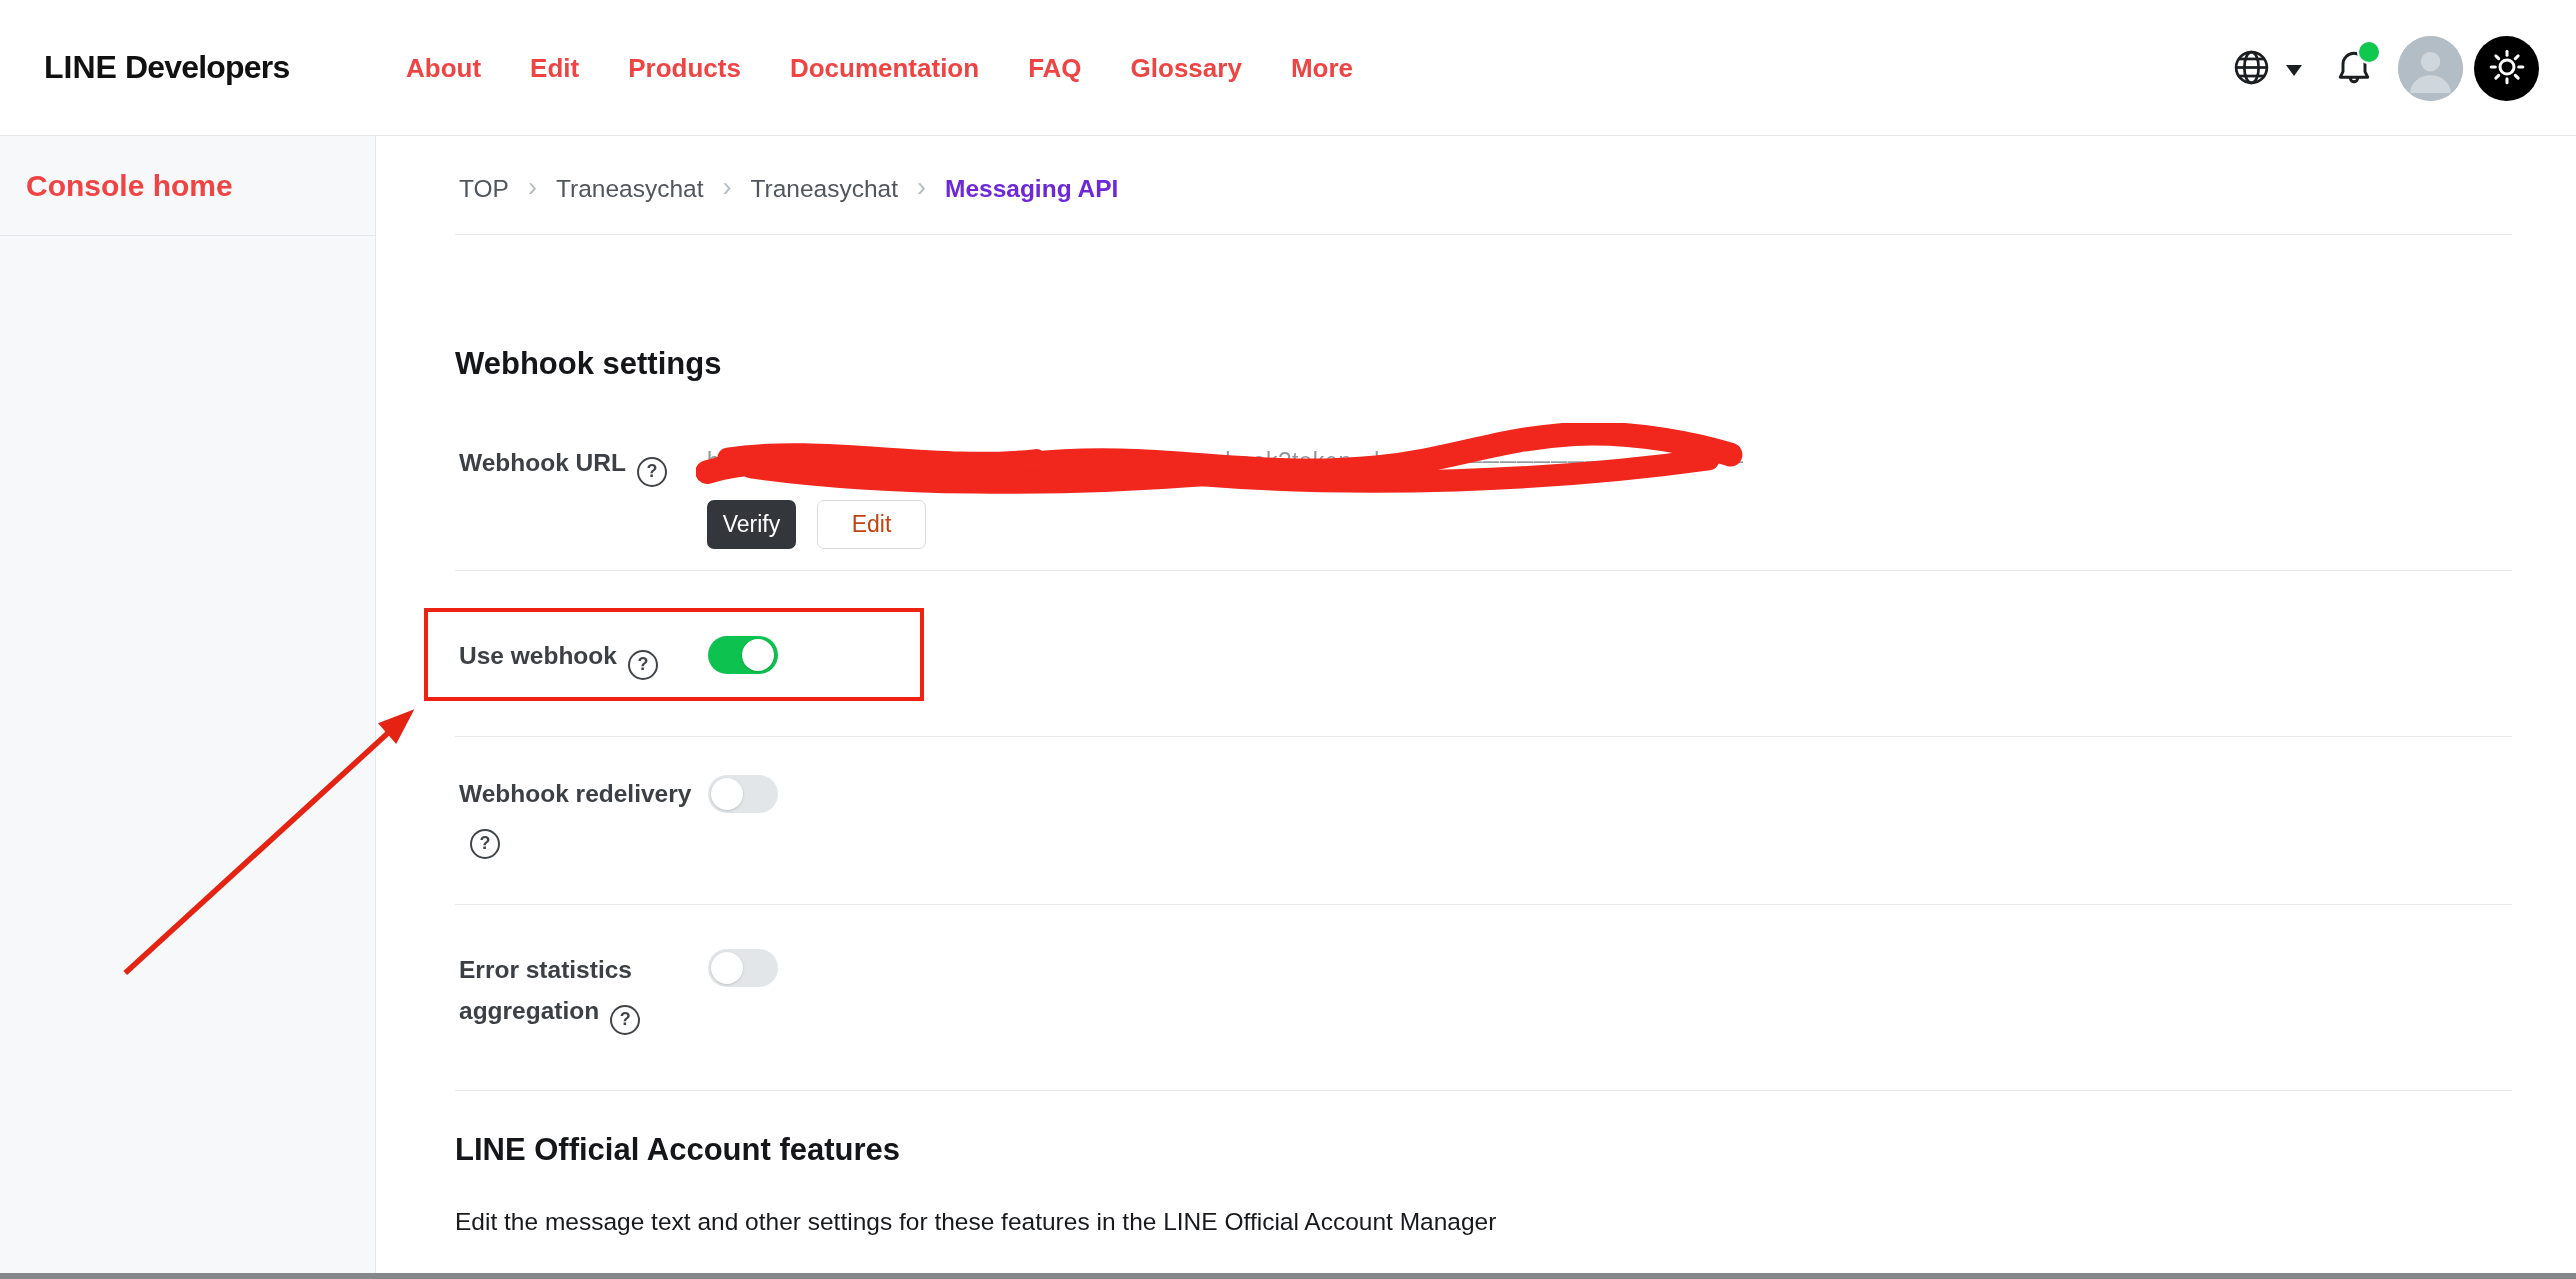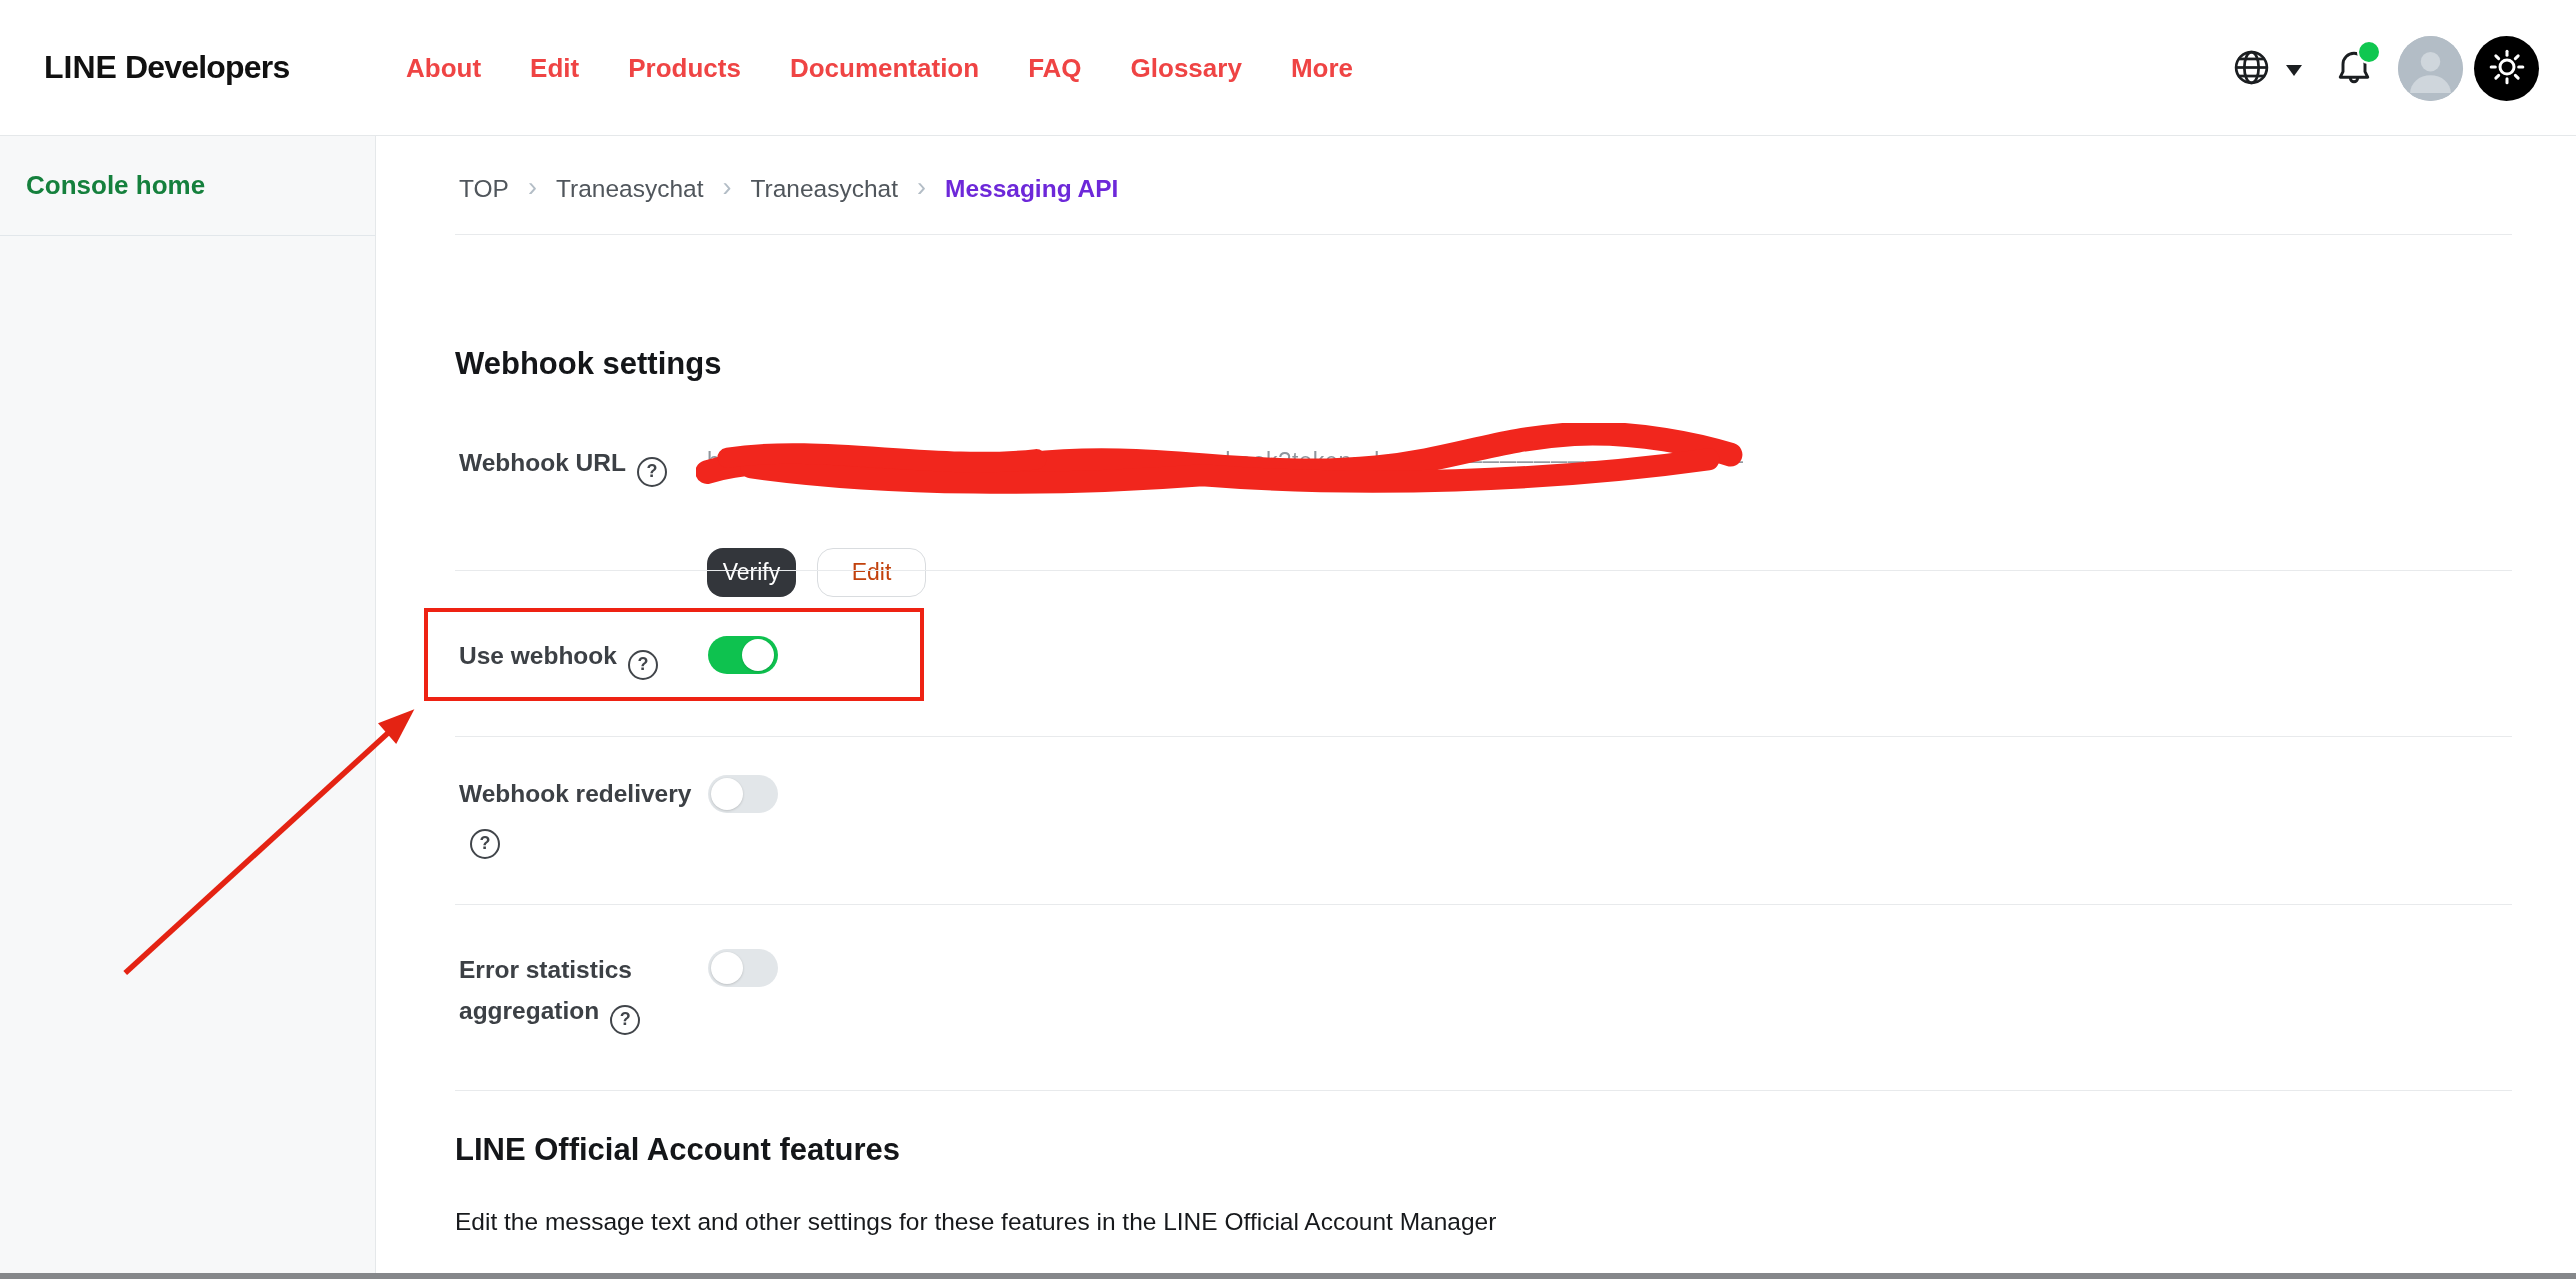--- a/index.html
+++ b/index.html
@@ -27,41 +27,41 @@
               border-radius:50%; background:#10c750; border:2.4px solid #fff; }
   .avatar { position:absolute; left:202px; top:36px; width:65px; height:65px; border-radius:50%;
             background:#b3bdc6; overflow:hidden; cursor:pointer; }
   .theme-btn { position:absolute; left:278px; top:36px; width:65px; height:65px; border-radius:50%;
                background:#000; display:flex; align-items:center; justify-content:center; cursor:pointer; }
 
   
   .sidebar { position:absolute; left:0; top:136px; width:376px; height:1139px;
              background:#f7f8f9; border-right:1.6px solid #e5e8ea; }
   .side-item { height:100px; border-bottom:1.6px solid #e2e7eb; display:flex; align-items:center;
-               padding-left:26px; font-size:26px; font-weight:bold; color:#15803d; cursor:pointer; }
+               padding-left:26px; font-size:30px; font-weight:bold; color:#ef4444; cursor:pointer; }
 
   
   .main { position:absolute; left:378px; top:136px; width:2198px; height:1137px; background:#fff; }
   .crumbs { position:absolute; left:459px; top:175px; display:flex; align-items:center; gap:19px;
             font-size:24.5px; color:#50565c; }
   .crumbs .sep { color:#b3bdc6; font-size:27px; margin-top:-3.2px; }
   .crumbs .link { cursor:pointer; }
   .crumbs .current { font-weight:bold; color:#6d28d9; }
   .hr { position:absolute; left:455px; width:2057px; height:0; border-top:1.6px solid #e8eaec; }
   .h2 { position:absolute; left:455px; font-size:31px; font-weight:bold; color:#141619; }
   .rowlabel { position:absolute; left:459px; width:245px; font-size:24.5px; font-weight:bold;
               color:#3c4045; line-height:41px; }
   .qicon { display:inline-flex; width:30px; height:30px; border:2.4px solid #41454a; border-radius:50%;
            align-items:center; justify-content:center; font-size:18px; font-weight:bold; color:#41454a;
            margin-left:11px; vertical-align:-6.3px; cursor:pointer; flex:none; }
   .url-value { position:absolute; left:707px; top:448px; width:1036px; font-size:23px; color:#8f969d;
                white-space:nowrap; overflow:hidden; letter-spacing:0.8px; z-index:1; }
-  .btn { position:absolute; top:500px; height:49px; border-radius:16px; font-size:23px;
+  .btn { position:absolute; top:500px; height:49px; border-radius:7px; font-size:23px;
          display:flex; align-items:center; justify-content:center; cursor:pointer;
-         font-family:"Liberation Sans","DejaVu Sans",sans-serif;margin-top:48px; }
+         font-family:"Liberation Sans","DejaVu Sans",sans-serif; }
   .btn-verify { left:707px; width:89px; background:#33363b; color:#fff; border:none; }
   .btn-edit { left:817px; width:109px; background:#fff; color:#c2410c; border:1.6px solid #d9dcdf; }
 
   .toggle { position:absolute; left:708px; width:70px; height:38px; border-radius:19px; cursor:pointer; }
   .toggle .knob { position:absolute; width:32px; height:32px; border-radius:50%; background:#fff; top:3.2px;
                   box-shadow:0 0.8px 2.4px rgba(0,0,0,.18); }
   .toggle.on { background:#0ec24f; }
   .toggle.on .knob { right:4px; }
   .toggle.off { background:#e2e6e9; }
   .toggle.off .knob { left:3.2px; }

